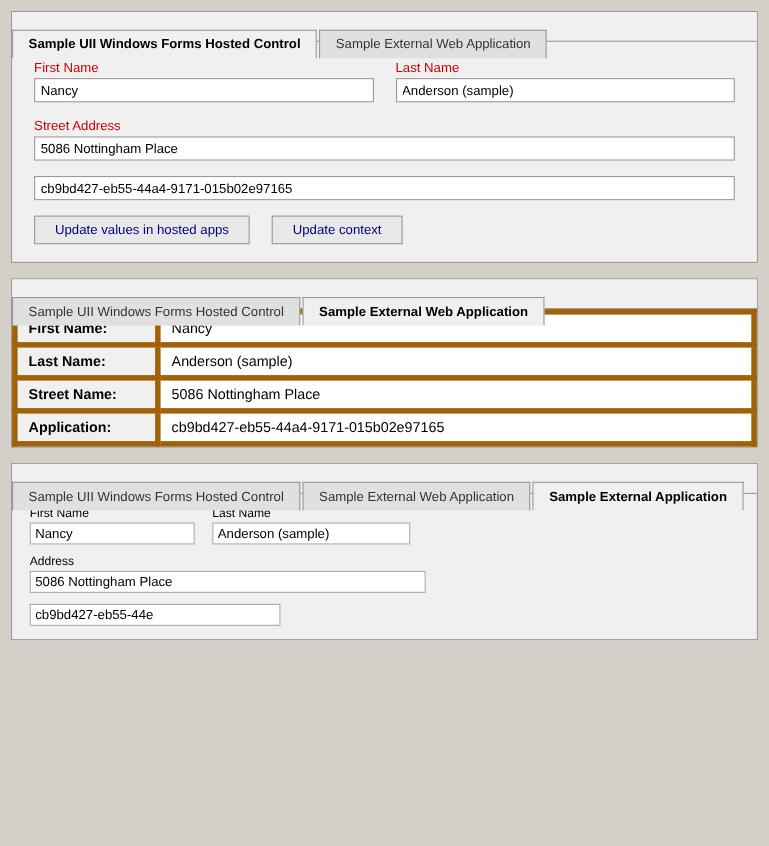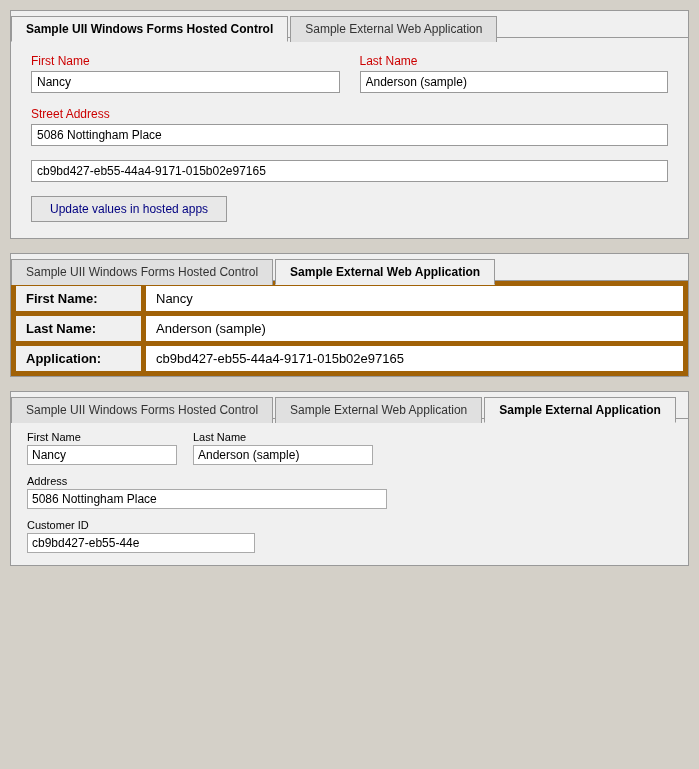--- a/index.html
+++ b/index.html
@@ -27,21 +27,21 @@
     .tab {
       padding: 5px 14px;
       border: 1px solid #999;
       border-bottom: none;
       background: #e0e0e0;
       cursor: pointer;
       font-size: 12px;
       color: #333;
       margin-right: 2px;
       position: relative;
-      top: 5px;
+      top: 16px;
     }
 
     .tab.active {
       background: #f0f0f0;
       font-weight: bold;
       color: #000;
       border-bottom: 1px solid #f0f0f0;
       z-index: 1;
     }
 
@@ -175,20 +175,21 @@
     </div>
     <div class="field-group" style="margin-bottom:14px;">
       <label class="field-label">Street Address</label>
       <input class="field-input full" type="text" value="5086 Nottingham Place" style="">
     </div>
     <div class="field-group" style="margin-bottom:14px;">
       <input class="field-input full" type="text" value="cb9bd427-eb55-44a4-9171-015b02e97165" style="">
     </div>
     <div class="button-row">
       <button class="btn">Update values in hosted apps</button>
+      <button class="btn">Update context</button>
     </div>
   </div>
 </div>
 
 <div class="panel">
   <div class="tab-bar">
     <div class="tab">Sample UII Windows Forms Hosted Control</div>
     <div class="tab active">Sample External Web Application</div>
   </div>
   <div class="panel-content" style="padding:0;">
@@ -196,20 +197,24 @@
       <tbody id="panel2-table-body">
       <tr>
             <td>First Name:</td>
             <td>Nancy</td>
           </tr>
           <tr>
             <td>Last Name:</td>
             <td>Anderson (sample)</td>
           </tr>
           <tr>
+            <td>Street Name:</td>
+            <td>5086 Nottingham Place</td>
+          </tr>
+          <tr>
             <td>Application:</td>
             <td>cb9bd427-eb55-44a4-9171-015b02e97165</td>
           </tr>
         </tbody>
     </table>
   </div>
 </div>
 
 <div class="panel">
   <div class="tab-bar">
@@ -226,17 +231,16 @@
       <div class="panel3-field">
         <label class="panel3-label">Last Name</label>
         <input class="panel3-input" type="text" style="width: 180px;" value="Anderson (sample)">
       </div>
     </div>
     <div class="panel3-field" style="margin-bottom:10px;">
       <label class="panel3-label">Address</label>
       <input class="panel3-input" type="text" style="width: 360px;" value="5086 Nottingham Place">
     </div>
     <div class="panel3-field">
-      <label class="panel3-label">Customer ID</label>
       <input class="panel3-input" type="text" style="width: 228px;" value="cb9bd427-eb55-44e">
     </div>
   </div>
 </div>
 
 </body></html>

